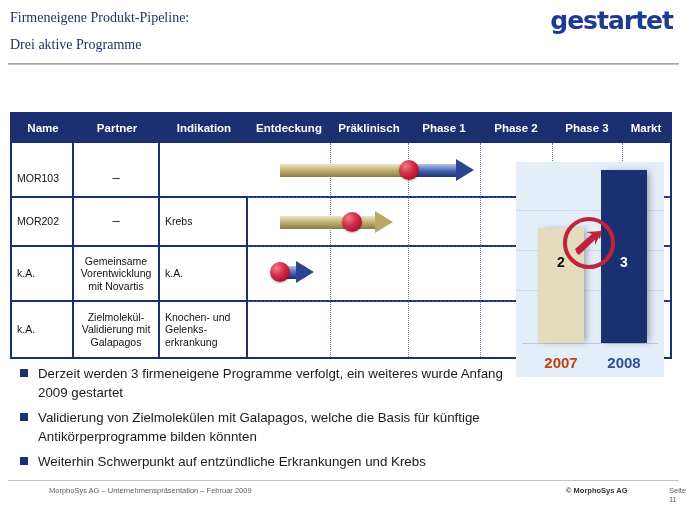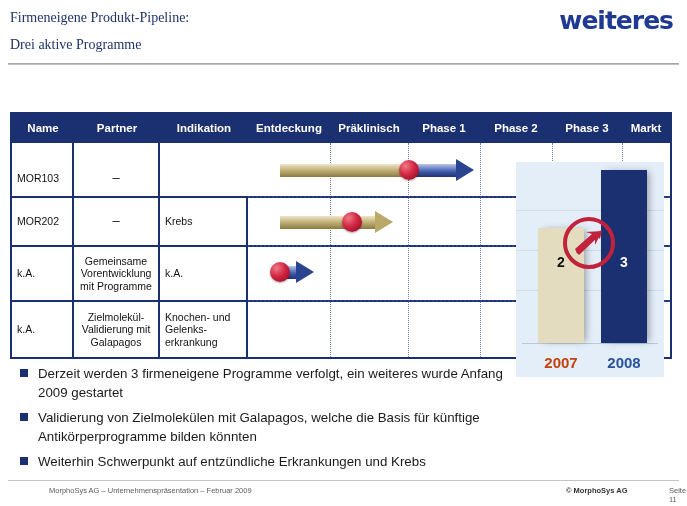--- a/index.html
+++ b/index.html
@@ -125,21 +125,21 @@
   #foot-left{left:10px;}
   #foot-copy{left:527px;font-weight:bold;color:#333;}
   #foot-page{left:630px;}
 </style>
 </head>
 <body>
 
 <div id="header">
   <div id="title">Firmeneigene Produkt-Pipeline:
 Drei aktive Programme</div>
-  <div id="logo">weiteres</div>
+  <div id="logo">gestartet</div>
   <div id="header-rule"></div>
 </div>
 
 <div id="pipeline">
 
   <div id="thead">
     <div class="th" style="left:0;width:62px;">Name</div>
     <div class="th" style="left:62px;width:86px;">Partner</div>
     <div class="th" style="left:148px;width:88px;">Indikation</div>
     <div class="th" style="left:236px;width:82px;">Entdeckung</div>
@@ -173,21 +173,21 @@
     <div class="cell c-ind">Krebs</div>
     <div class="arrow-wrap" style="left:268px;top:15px;width:130px;">
       <div class="bar-tan" style="left:0;width:97px;"></div>
       <div class="head-tan" style="left:95px;"></div>
       <div class="sphere" style="left:62px;"></div>
     </div>
   </div>
 
   <div class="tbody-row" style="top:131px;height:55px;">
     <div class="cell c-name">k.A.</div>
-    <div class="cell c-partner">Gemeinsame Vorentwicklung mit Programme</div>
+    <div class="cell c-partner">Gemeinsame Vorentwicklung mit Novartis</div>
     <div class="cell c-ind">k.A.</div>
     <div class="arrow-wrap" style="left:258px;top:16px;width:70px;">
       <div class="bar-blue" style="left:6px;width:22px;"></div>
       <div class="head-blue" style="left:26px;"></div>
       <div class="sphere" style="left:0;"></div>
     </div>
   </div>
 
   <div class="tbody-row" style="top:186px;height:57px;">
     <div class="cell c-name">k.A.</div>

